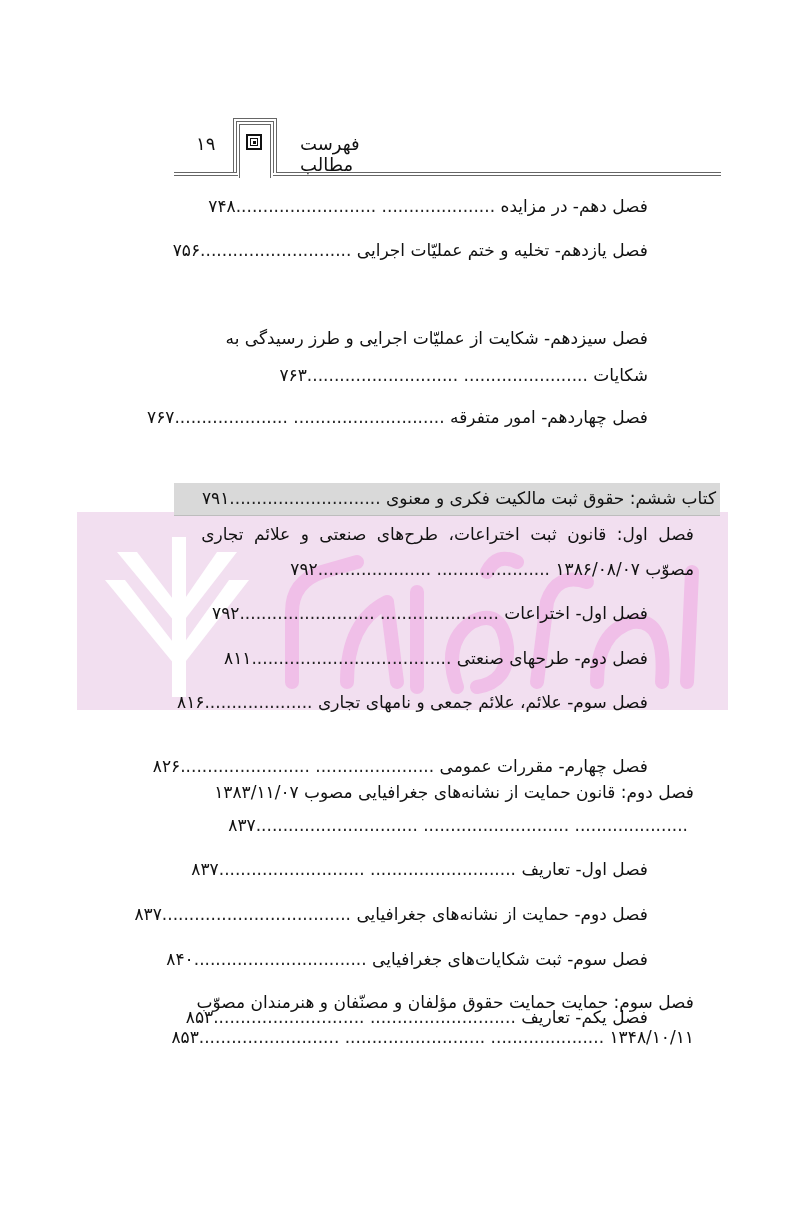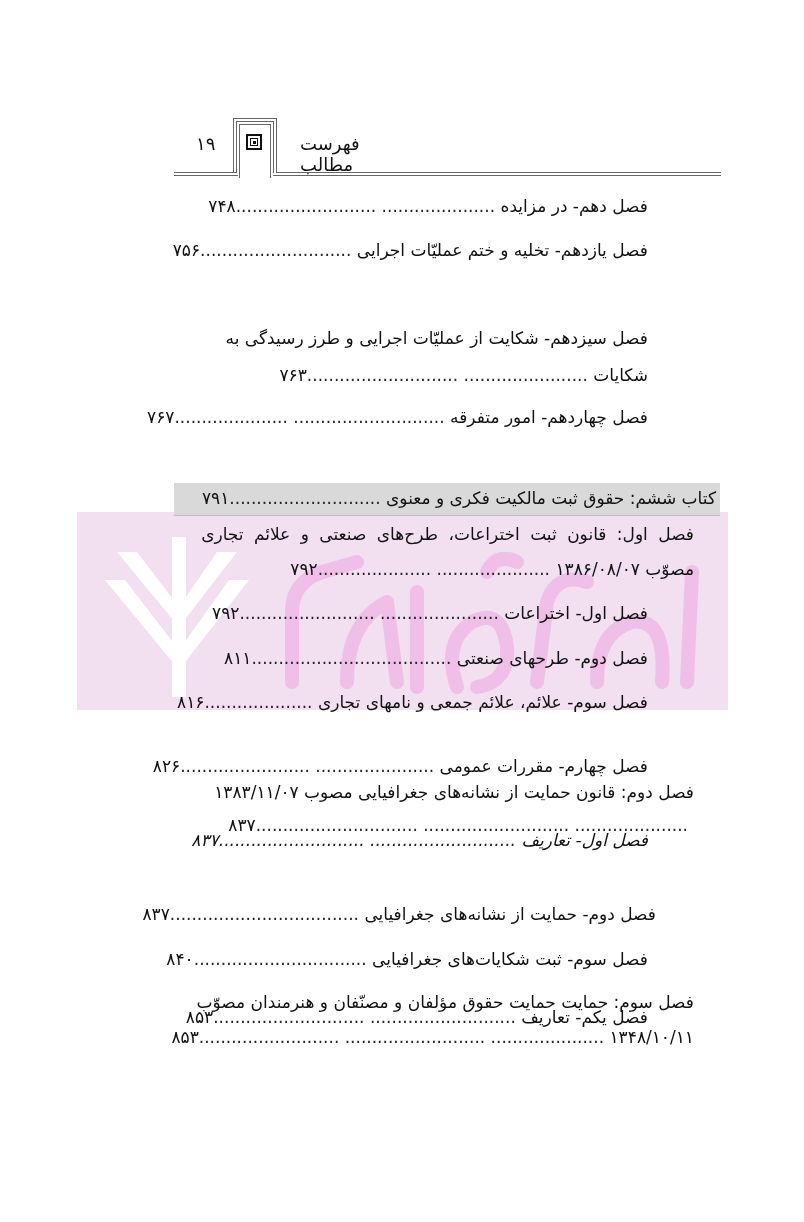--- a/index.html
+++ b/index.html
@@ -133,26 +133,26 @@
       <span>فصل چهارم- مقررات عمومی</span>
       <span class="dots">...................... ........................</span><span class="pg">۸۲۶</span>
     </div>
 
     <div class="line" style="right:110px; top:782px;">فصل دوم: قانون حمایت از نشانه‌های جغرافیایی مصوب ۱۳۸۳/۱۱/۰۷</div>
     <div class="entry" style="right:116px; top:815px;">
       <span></span>
       <span class="dots">..................... ........................... ..............................</span><span class="pg">۸۳۷</span>
     </div>
 
-    <div class="entry" style="right:156px; top:830px;font-style:italic;">
+    <div class="entry" style="right:156px; top:859px;">
       <span>فصل اول- تعاریف</span>
       <span class="dots">........................... ...........................</span><span class="pg">۸۳۷</span>
     </div>
 
-    <div class="entry" style="right:148px; top:904px;">
+    <div class="entry" style="right:156px; top:904px;">
       <span>فصل دوم- حمایت از نشانه‌های جغرافیایی</span>
       <span class="dots">...................................</span><span class="pg">۸۳۷</span>
     </div>
 
     <div class="entry" style="right:156px; top:949px;">
       <span>فصل سوم- ثبت شکایات‌های جغرافیایی</span>
       <span class="dots">................................</span><span class="pg">۸۴۰</span>
     </div>
 
     <div class="line" style="right:110px; top:992px;">فصل سوم: حمایت حمایت حقوق مؤلفان و مصنّفان و هنرمندان مصوّب</div>

